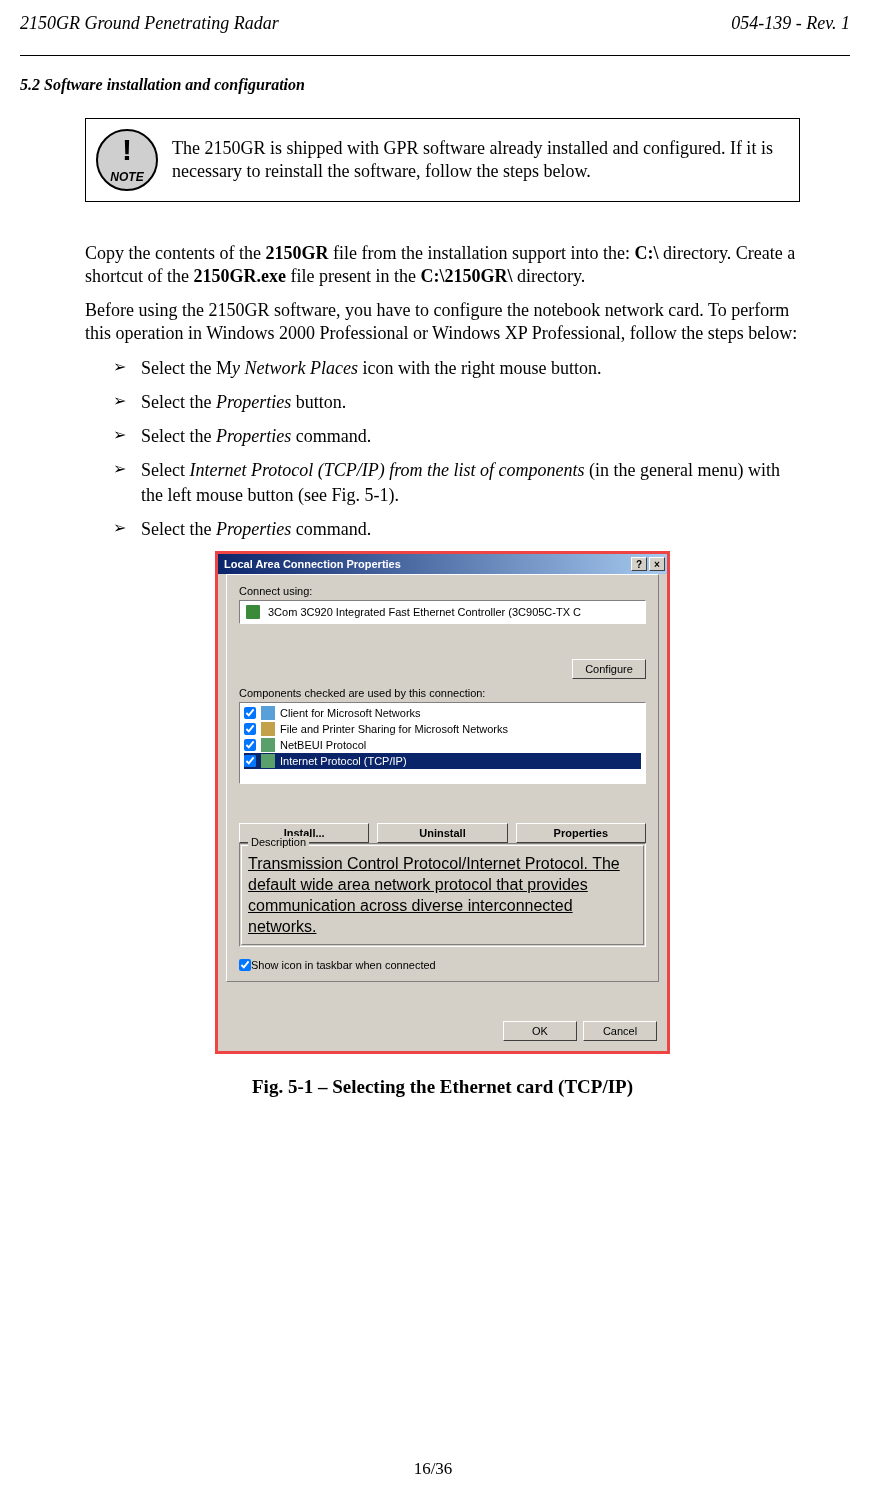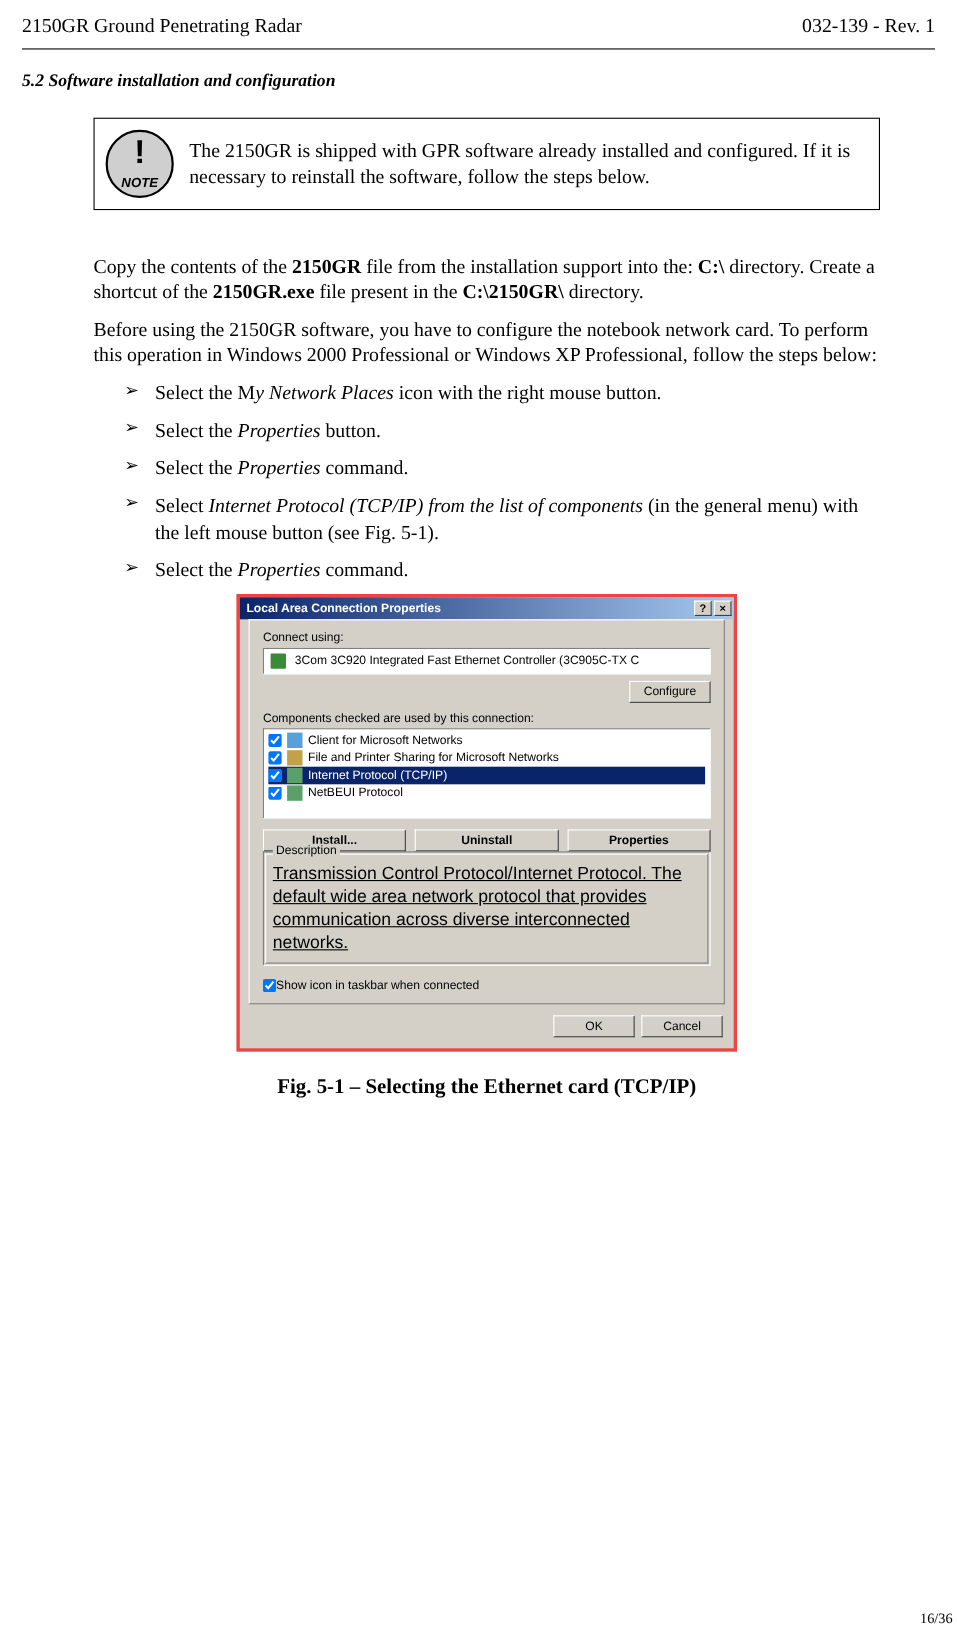--- a/index.html
+++ b/index.html
@@ -9,22 +9,23 @@
       background: #fff;
       font-family: "Times New Roman", Times, serif;
       font-size: 18px;
       color: #000;
       padding: 13px 20px 20px 20px;
       position: relative;
     }
     .header-row {
       display: flex;
       justify-content: space-between;
+      font-style: italic;
       font-size: 18px;
-      margin-bottom: 10px;
+      margin-bottom: 21px;
     }
     .hr { border: none; border-top: 1.5px solid #000; margin-bottom: 20px; }
     .section-title {
       font-style: italic;
       font-weight: bold;
       font-size: 16px;
       margin: 0 0 24px 0;
     }
     .content { padding: 0 50px 0 65px; }
     .note-box {
@@ -150,20 +151,21 @@
     .ico-tiny.net { background: #5aa06a; }
     .ico-tiny.tcp { background: #5aa06a; }
     .btn {
       background: #d4d0c8;
       border-top: 1px solid #fff; border-left: 1px solid #fff;
       border-right: 1px solid #404040; border-bottom: 1px solid #404040;
       padding: 3px 8px;
       font-size: 11px;
       min-width: 74px;
       text-align: center;
+      margin-top: 29px;
     }
     .btn-row { display: flex; justify-content: space-between; margin-top: 10px; gap: 8px; }
     .btn-row .btn { flex: 1; font-weight: bold; }
     .group {
       border-top: 1px solid #808080; border-left: 1px solid #808080;
       border-right: 1px solid #fff; border-bottom: 1px solid #fff;
       position: relative;
       padding: 10px 8px 8px 8px;
       text-decoration: underline;
     }
@@ -175,28 +177,28 @@
     .group-legend {
       position: absolute; top: -8px; left: 8px;
       background: #d4d0c8; padding: 0 3px;
       font-size: 11px;
     }
     .desc-text { font-size: 16px; line-height: 1.3; position: relative; }
     .chk-row { display: flex; align-items: center; gap: 0; margin-top: 12px; font-size: 11px; }
     .chk-row input { width: 12px; height: 12px; margin: 0; }
     .dlg-bottom { display: flex; justify-content: flex-end; gap: 6px; padding: 4px 10px 10px 10px; }
     .caption { text-align: center; font-weight: bold; margin-top: 22px; font-size: 19px; }
-    .page-num { position: absolute; bottom: 18px; left: 0; right: 4px; text-align: right; font-size: 13px; }
+    .page-num { position: absolute; bottom: 18px; left: 0; right: 4px; text-align: center; font-size: 17px; }
   </style>
 </head>
 <body>
 
 <div class="header-row">
   <span>2150GR Ground Penetrating Radar</span>
-  <span>032-139 - Rev. 1</span>
+  <span>054-139 - Rev. 1</span>
 </div>
 <hr class="hr">
 
 <div class="section-title">5.2 Software installation and configuration</div>
 
 <div class="content">
 
   <div class="note-box">
     <div class="note-badge">
       <div class="excl">!</div>
@@ -243,29 +245,29 @@
           <div class="row">
             <input type="checkbox" checked="" style="">
             <span class="ico-tiny client"></span>
             <span>Client for Microsoft Networks</span>
           </div>
           <div class="row">
             <input type="checkbox" checked="" style="">
             <span class="ico-tiny share"></span>
             <span>File and Printer Sharing for Microsoft Networks</span>
           </div>
+          <div class="row">
+            <input type="checkbox" checked="" style="">
+            <span class="ico-tiny net"></span>
+            <span>NetBEUI Protocol</span>
+          </div>
           <div class="row sel">
             <input type="checkbox" checked="" style="">
             <span class="ico-tiny tcp"></span>
             <span>Internet Protocol (TCP/IP)</span>
-          </div>
-          <div class="row">
-            <input type="checkbox" checked="" style="">
-            <span class="ico-tiny net"></span>
-            <span>NetBEUI Protocol</span>
           </div>
         </div>
 
         <div class="btn-row">
           <div class="btn">Install...</div>
           <div class="btn">Uninstall</div>
           <div class="btn">Properties</div>
         </div>
 
         <div class="group">

